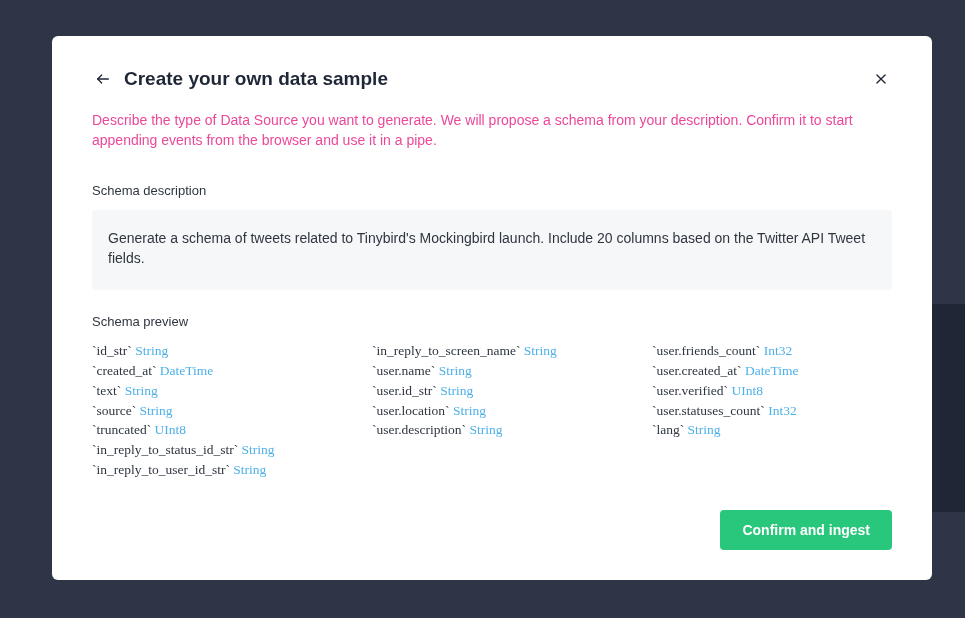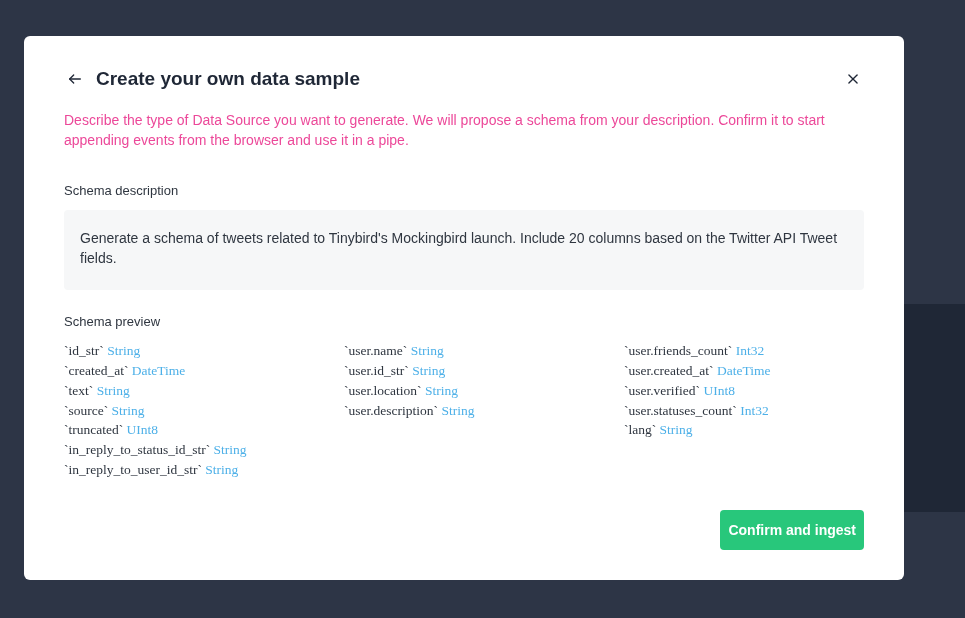--- a/index.html
+++ b/index.html
@@ -19,21 +19,21 @@
       height: 208px;
       background: #1f2736;
       padding: 20px 8px;
       color: #fff;
       font-size: 14px;
       line-height: 1.5;
       overflow: hidden;
     }
     .modal {
       position: absolute;
-      left: 24px;
+      left: 52px;
       top: 36px;
       width: 880px;
       height: 544px;
       background: #fff;
       border-radius: 6px;
       padding: 32px 40px 30px 40px;
       display: flex;
       flex-direction: column;
     }
     .modal-header {
@@ -113,21 +113,21 @@
     .modal-footer {
       display: flex;
       justify-content: flex-end;
       margin-top: 20px;
     }
     .confirm-btn {
       background: #28c77b;
       color: #fff;
       border: none;
       border-radius: 4px;
-      padding: 12px 8px;
+      padding: 12px 22px;
       font-size: 14px;
       font-weight: 600;
       cursor: pointer;
     }
   </style>
 </head>
 <body>
 
 <div class="bg-teaser">
   <div style="margin-bottom:18px; white-space:nowrap;">cond</div>
@@ -161,20 +161,21 @@
       <div class="schema-col">
         <div class="schema-row"><span class="sfield">`id_str` </span><span class="stype">String</span></div>
         <div class="schema-row"><span class="sfield">`created_at` </span><span class="stype">DateTime</span></div>
         <div class="schema-row"><span class="sfield">`text` </span><span class="stype">String</span></div>
         <div class="schema-row"><span class="sfield">`source` </span><span class="stype">String</span></div>
         <div class="schema-row"><span class="sfield">`truncated` </span><span class="stype">UInt8</span></div>
         <div class="schema-row"><span class="sfield">`in_reply_to_status_id_str` </span><span class="stype">String</span></div>
         <div class="schema-row"><span class="sfield">`in_reply_to_user_id_str` </span><span class="stype">String</span></div>
       </div>
       <div class="schema-col">
+        <div class="schema-row"><span class="sfield">`in_reply_to_screen_name` </span><span class="stype">String</span></div>
         <div class="schema-row"><span class="sfield">`user.name` </span><span class="stype">String</span></div>
         <div class="schema-row"><span class="sfield">`user.id_str` </span><span class="stype">String</span></div>
         <div class="schema-row"><span class="sfield">`user.location` </span><span class="stype">String</span></div>
         <div class="schema-row"><span class="sfield">`user.description` </span><span class="stype">String</span></div>
       </div>
       <div class="schema-col">
         <div class="schema-row"><span class="sfield">`user.friends_count` </span><span class="stype">Int32</span></div>
         <div class="schema-row"><span class="sfield">`user.created_at` </span><span class="stype">DateTime</span></div>
         <div class="schema-row"><span class="sfield">`user.verified` </span><span class="stype">UInt8</span></div>
         <div class="schema-row"><span class="sfield">`user.statuses_count` </span><span class="stype">Int32</span></div>

